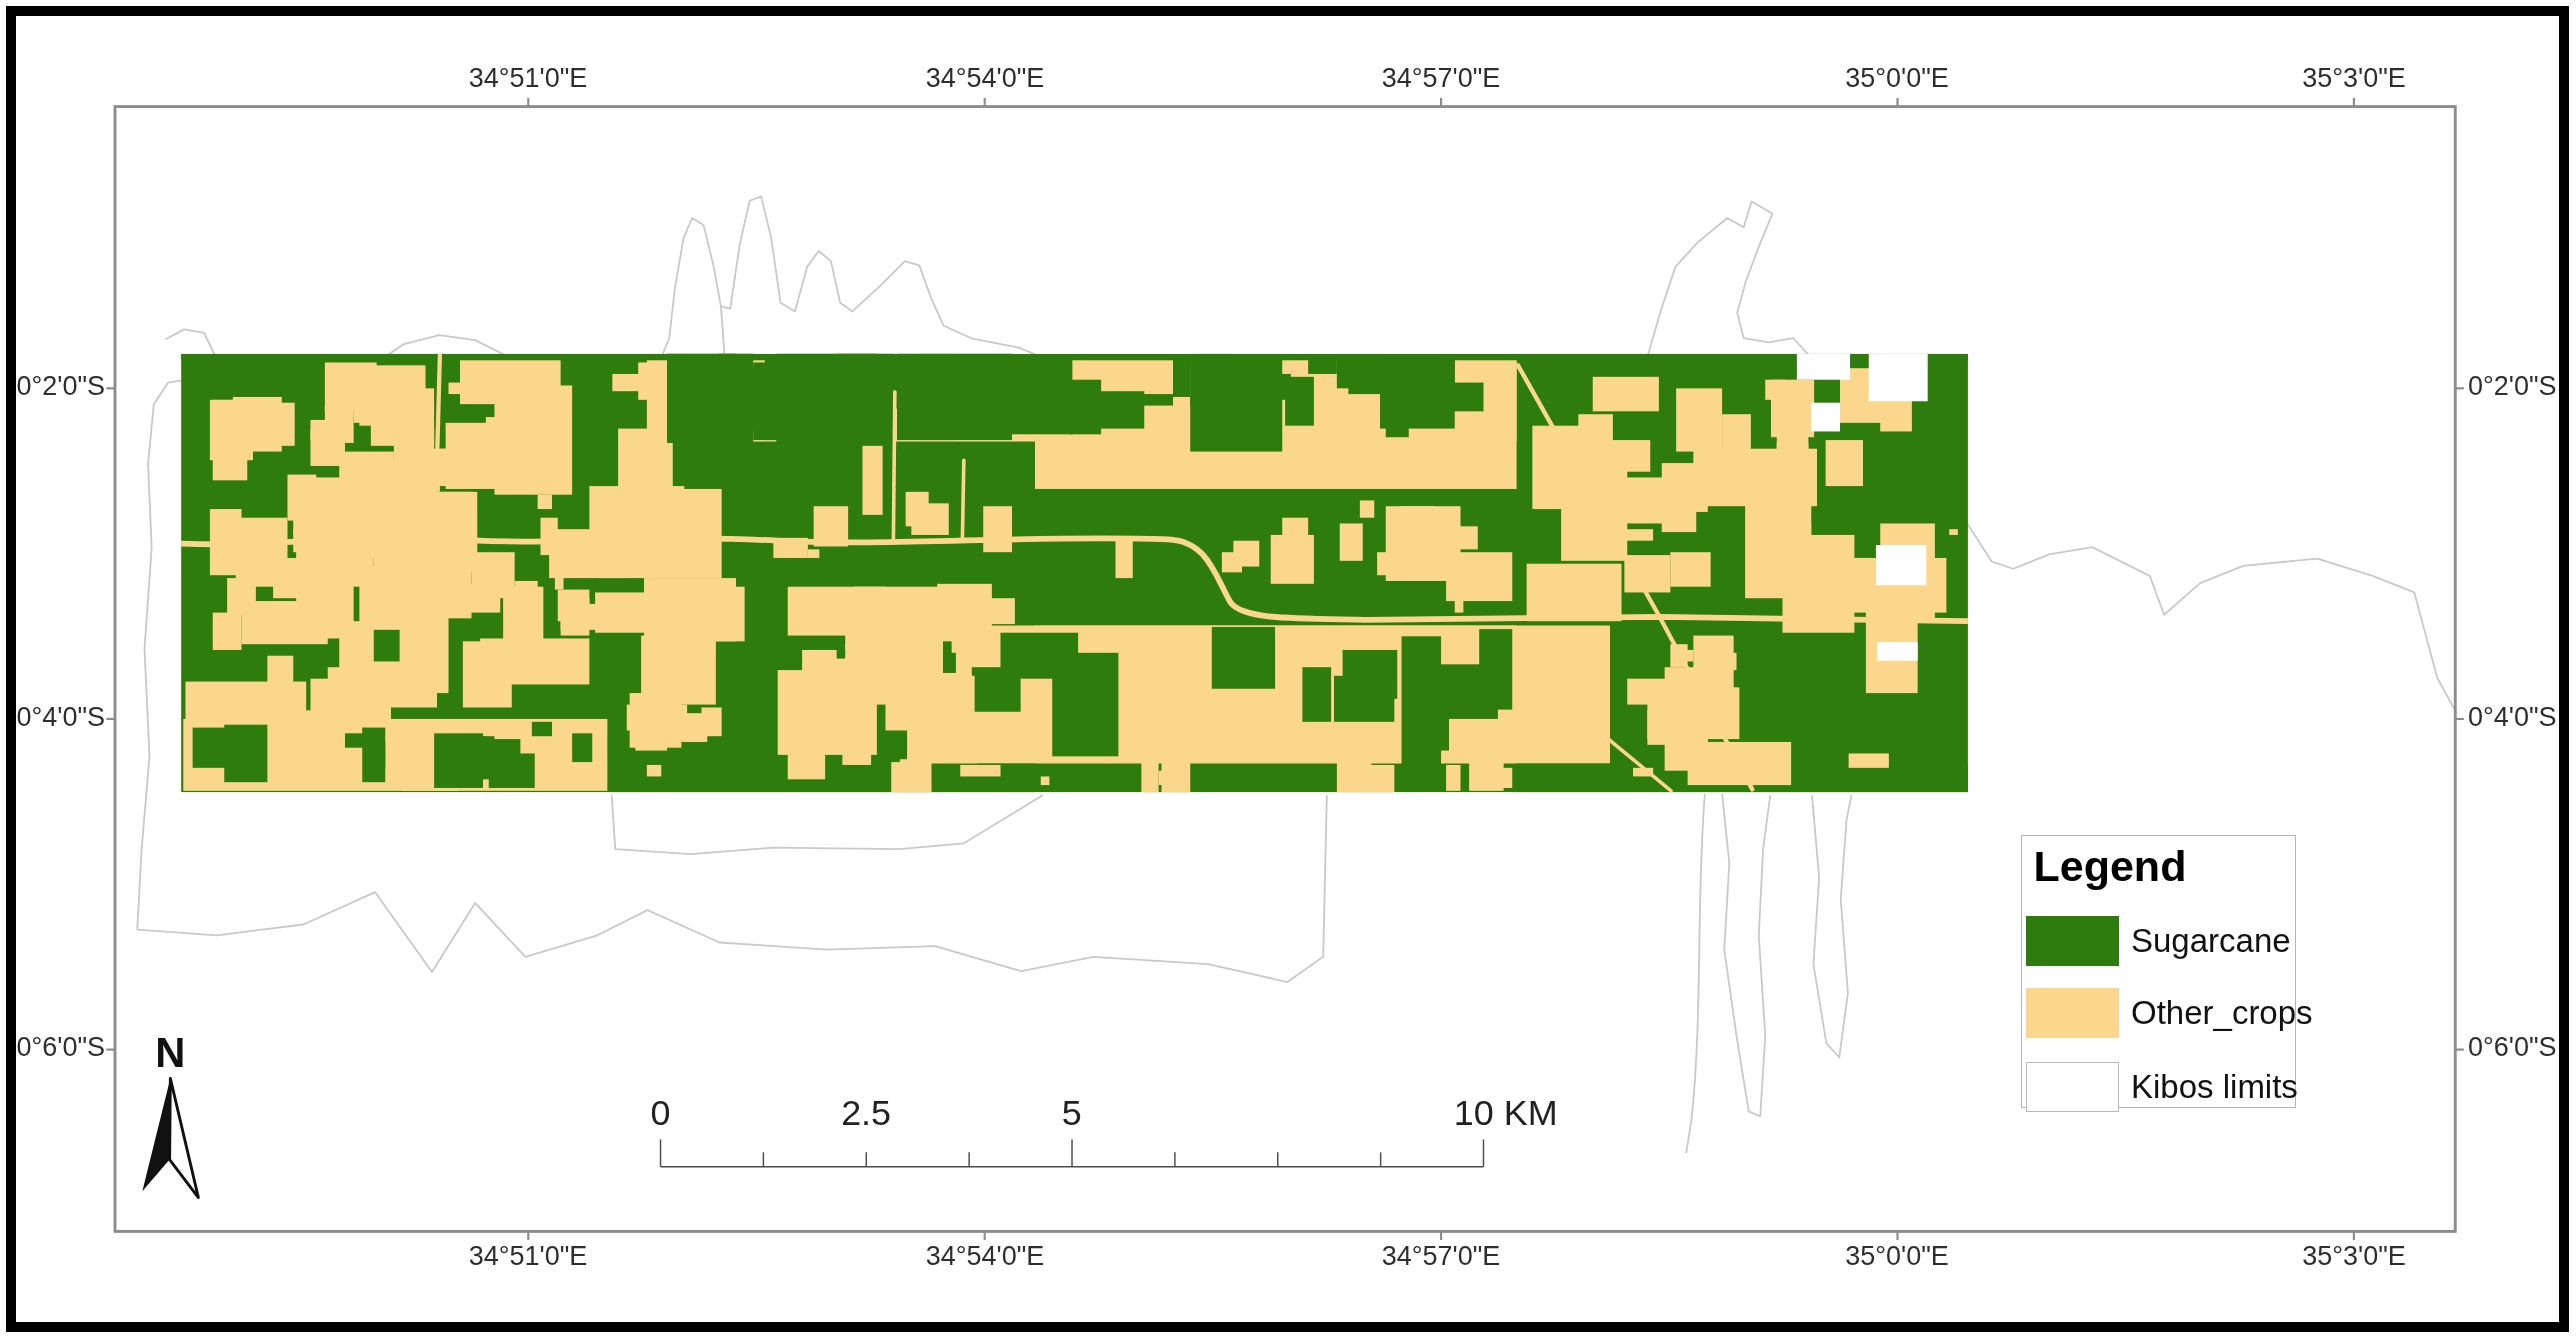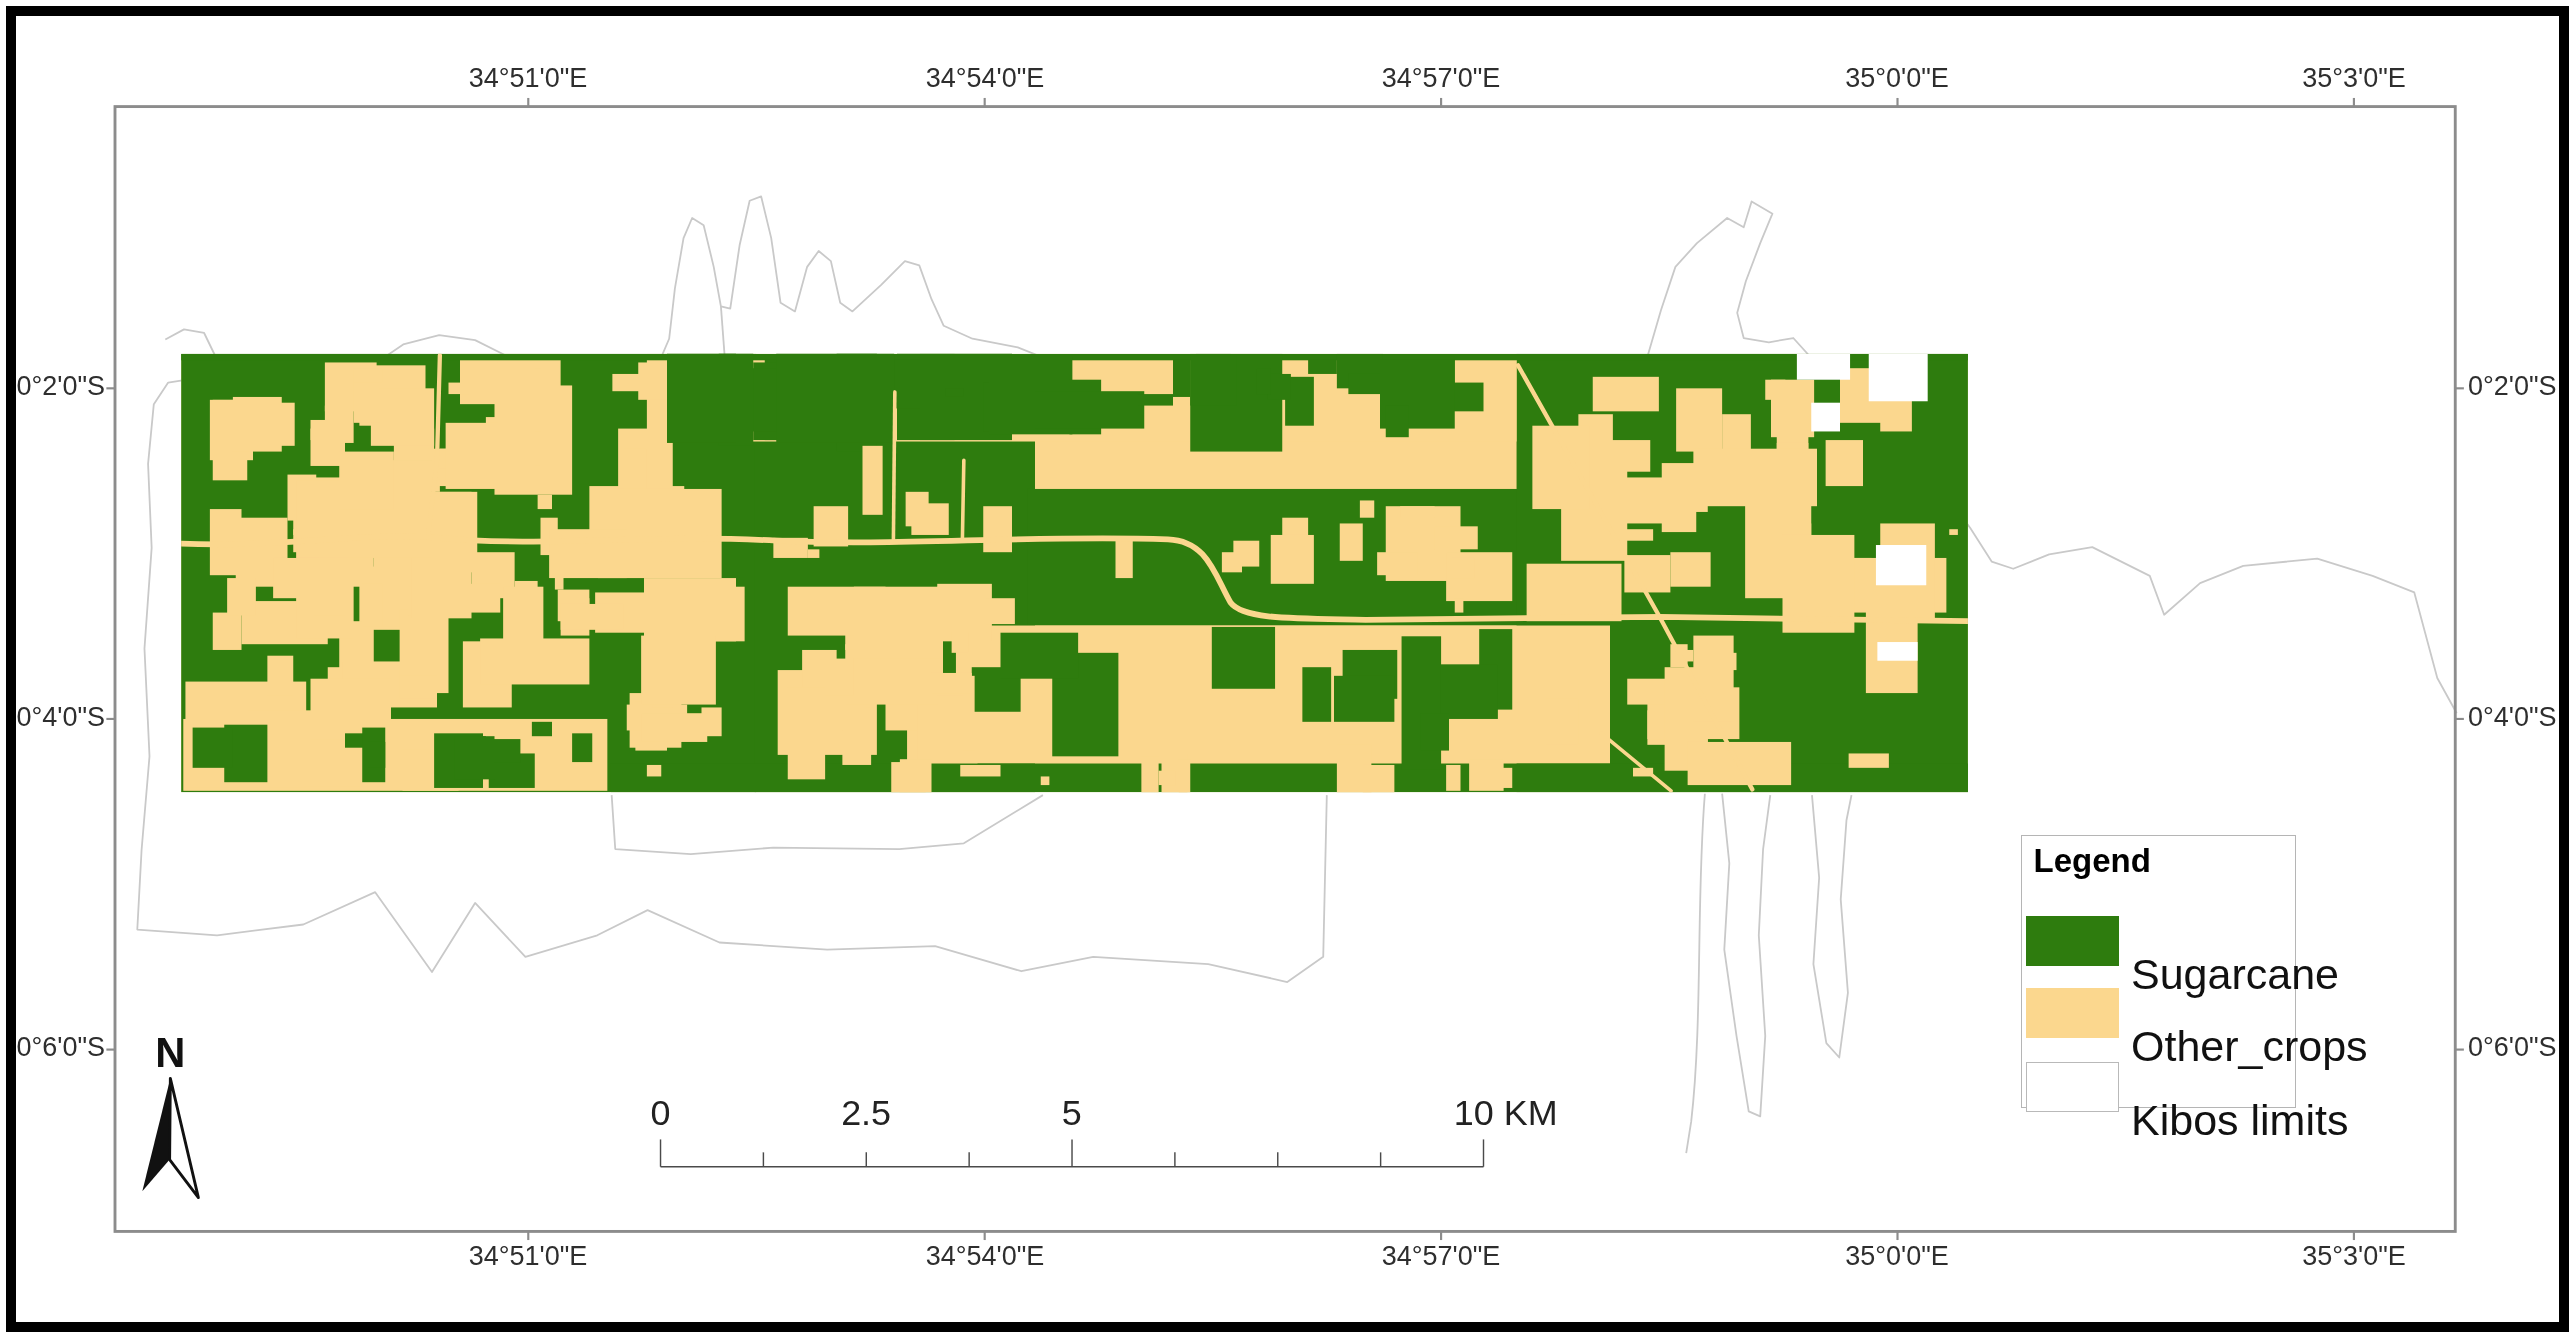--- a/index.html
+++ b/index.html
@@ -3,24 +3,24 @@
 <meta charset="utf-8">
 <style>
   html,body{margin:0;padding:0;background:#ffffff;}
   .page{position:relative;width:2576px;height:1338px;background:#ffffff;overflow:hidden;
         font-family:"Liberation Sans", sans-serif;color:#222;}
   .outer-border{position:absolute;left:5.8px;top:5.8px;right:7.2px;bottom:6.5px;border:10px solid #000;pointer-events:none;}
   #map-svg{position:absolute;left:0;top:0;width:2576px;height:1338px;}
   .coord-label{position:absolute;font-size:27px;color:#2e2e2e;white-space:nowrap;}
   .legend-box{position:absolute;left:2021px;top:835px;width:275px;height:273px;background:#fff;
               border:1.4px solid #b5b5b5;box-sizing:border-box;}
-  .legend-title{position:absolute;left:11.5px;top:5.8px;font-size:33px;font-weight:bold;color:#000;}
+  .legend-title{position:absolute;left:11.5px;top:5.8px;font-size:43px;font-weight:bold;color:#000;}
   .legend-row{position:absolute;left:0;width:100%;height:50px;}
   .legend-swatch{position:absolute;left:3.6px;top:0;width:93px;height:50px;box-sizing:border-box;}
-  .legend-label{position:absolute;left:109px;top:50%;transform:translateY(-50%);font-size:43px;color:#111;white-space:nowrap;margin-top:33px;}
+  .legend-label{position:absolute;left:109px;top:50%;transform:translateY(-50%);font-size:33px;color:#111;white-space:nowrap;}
 </style>
 </head>
 <body>
 
 <div class="page">
   <div class="outer-border"></div>
   <svg id="map-svg" viewBox="0 0 3584 1861" xmlns="http://www.w3.org/2000/svg">
       <g>
         <path d="M 230,472 L 256,458 L 284,463 L 299,494 L 291,523 L 234,532 L 214,562 L 206,645 L 211,762 L 201,902 L 208,1052 L 197,1182 L 191,1293 L 302,1301 L 422,1286 L 522,1241 L 601,1352 L 661,1256 L 731,1331 L 831,1301 L 901,1266 L 1001,1311 L 1151,1321 L 1301,1316 L 1421,1351 L 1521,1331 L 1681,1341 L 1791,1366 L 1841,1331 L 1846,1106" fill="none" stroke="#c9c9c9" stroke-width="2.5" stroke-linejoin="round"></path>
         <path d="M 299,494 L 341,506 L 421,513 L 471,501 L 521,506 L 561,479 L 611,466 L 661,473 L 701,493 L 731,509 L 801,509 L 861,503 L 916,506 L 931,471 L 939,401 L 951,331 L 963,303 L 979,313 L 993,371 L 1003,426 L 1016,429 L 1029,341 L 1043,279 L 1059,273 L 1073,331 L 1086,421 L 1106,433 L 1123,371 L 1139,349 L 1156,363 L 1169,421 L 1186,433 L 1226,396 L 1259,363 L 1279,369 L 1296,416 L 1313,453 L 1353,471 L 1416,483 L 1466,503" fill="none" stroke="#c9c9c9" stroke-width="2.5" stroke-linejoin="round"></path>

